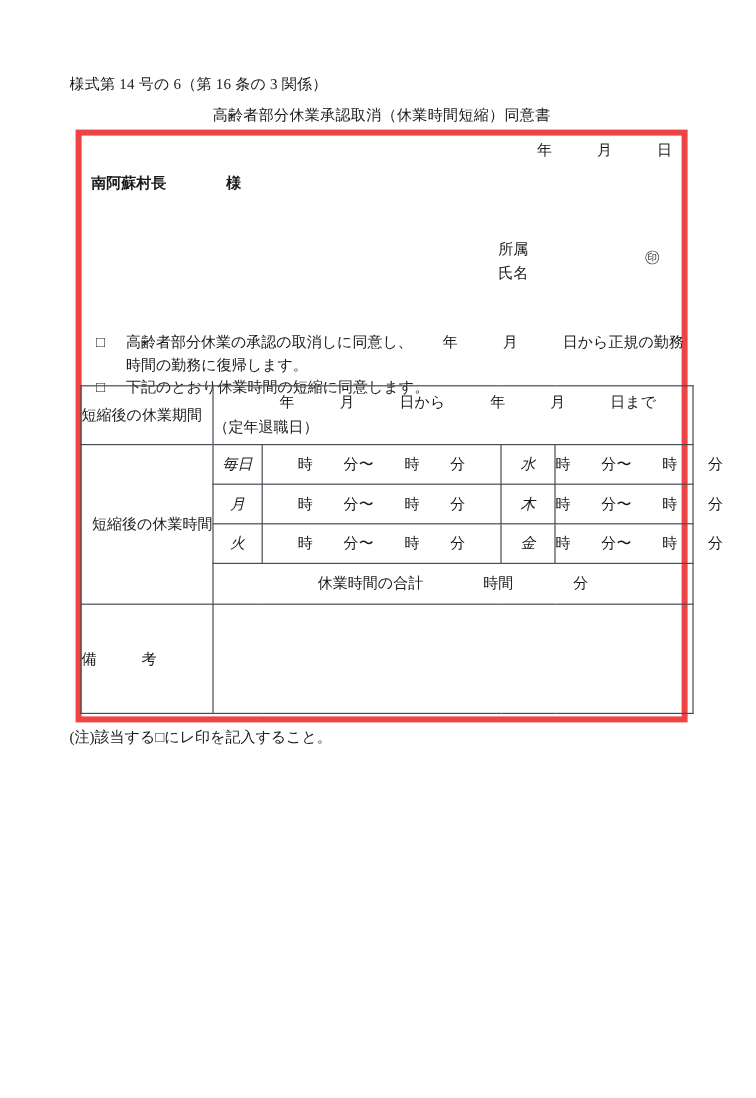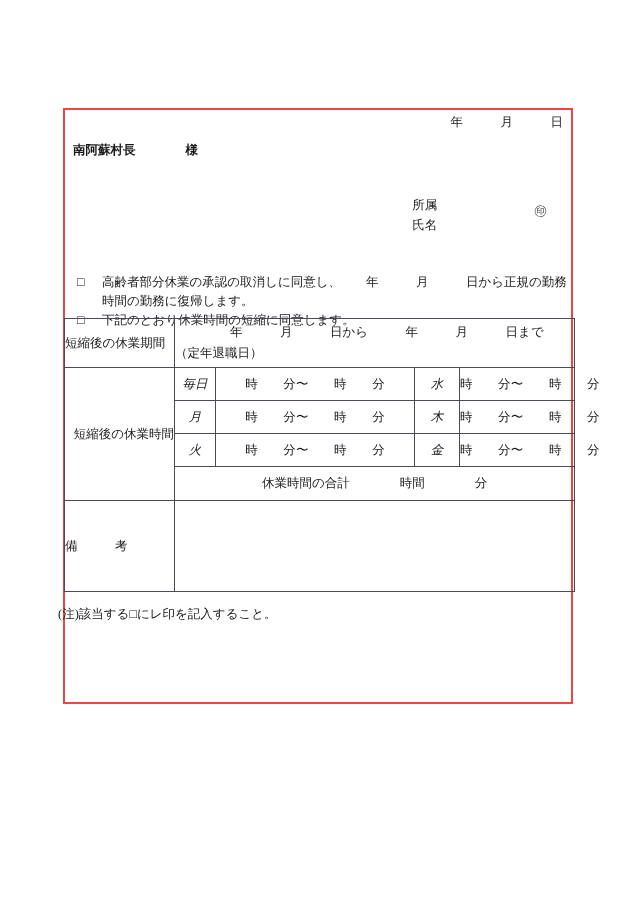--- a/index.html
+++ b/index.html
@@ -41,22 +41,22 @@
     letter-spacing: 0.3px;
     white-space: nowrap;
   }
 
   
   .main-box {
     position: absolute;
     left: 63px;
     top: 108px;
     width: 510px;
-    height: 596px;
-    border: 2px solid #ef4444;
+    height: 494px;
+    border: 5px solid #ef4444;
     box-sizing: border-box;
   }
 
   
   .top-area {
     position: relative;
     height: 222px;
   }
   .date-line {
     position: absolute;
@@ -189,20 +189,22 @@
     top: 606px;
     font-size: 12.5px;
     white-space: pre;
   }
 </style>
 </head>
 <body>
 
 <div class="page">
 
+  <div class="form-no">様式第 14 号の 6（第 16 条の 3 関係）</div>
+  <div class="doc-title">高齢者部分休業承認取消（休業時間短縮）同意書</div>
 
   <div class="main-box">
 
     <div class="top-area">
       <div class="date-line">年　　　月　　　日</div>
       <div class="addressee">南阿蘇村長　　　　様</div>
 
       <div class="signer-block">
         <div class="signer-row">
           <span>所属</span>

